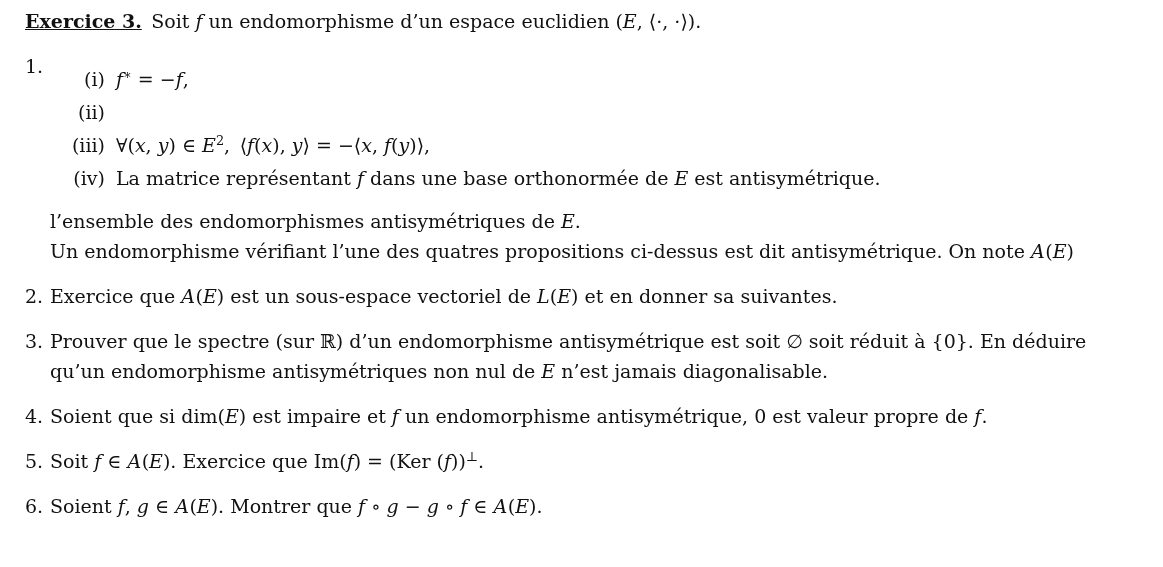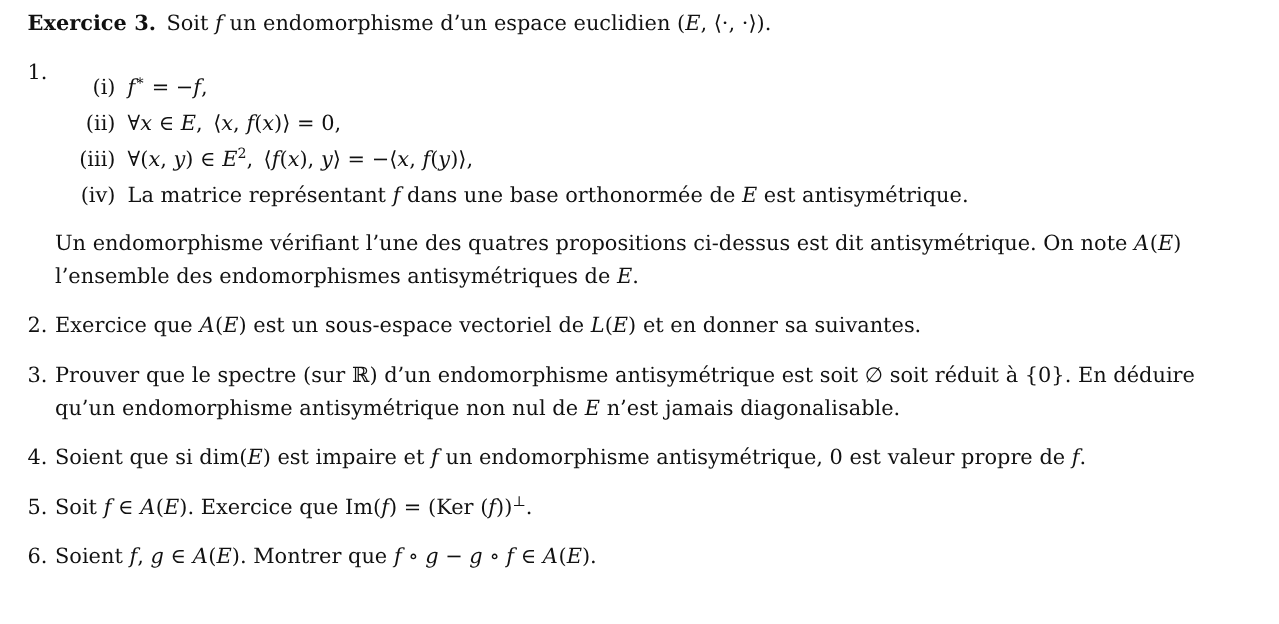--- a/index.html
+++ b/index.html
@@ -12,21 +12,21 @@
   .doc { padding:6px 20px 0 25px; }
   .line { margin:0; line-height:30px; white-space:nowrap; }
   .nitem { display:flex; margin-top:15px; align-items:flex-start; }
   .nmark { width:22px; flex:none; line-height:30px; }
   .ncontent { margin-left:3px; flex:1; min-width:0; }
   .rlist { margin-top:13px; }
   .ritem { display:flex; margin-bottom:3px; align-items:flex-start; }
   .rmark { width:55px; flex:none; text-align:right; line-height:30px; }
   .ritem .line { margin-left:11px; }
   .note { margin-top:13px; }
-  .seg-b { font-weight:bold; }
+  .seg-b { font-weight:bold;text-decoration:underline; }
   .seg-i { font-style:italic; }
   .seg-cal { font-style:italic; letter-spacing:0.5px; }
   .seg-sup { font-size:68%; vertical-align:super; line-height:0; }
 </style>
 </head>
 <body>
 
 <div class="doc">
 
   <p class="line"><span class="seg-b">Exercice 3.</span><span> Soit </span><span class="seg-i">f</span><span> un endomorphisme d’un espace euclidien (</span><span class="seg-i">E</span><span>, ⟨·, ·⟩).</span></p>
@@ -34,50 +34,49 @@
   <div class="nitem">
     <span class="nmark">1.</span>
     <div class="ncontent">
       <div class="rlist">
         <div class="ritem">
           <span class="rmark">(i)</span>
           <p class="line"><span class="seg-i">f</span><span class="seg-sup">∗</span><span> = −</span><span class="seg-i">f</span><span>,</span></p>
         </div>
         <div class="ritem">
           <span class="rmark">(ii)</span>
-          <p class="line"><span>∀</span><span class="seg-i">x</span><span> ∈ </span><span class="seg-i">E</span><span>, ⟨</span><span class="seg-i">x</span><span>, </span><span class="seg-i">f</span><span>(</span><span class="seg-i">x</span><span>)⟩ = 0,</span></p>
         </div>
         <div class="ritem">
           <span class="rmark">(iii)</span>
           <p class="line"><span>∀(</span><span class="seg-i">x</span><span>, </span><span class="seg-i">y</span><span>) ∈ </span><span class="seg-i">E</span><span class="seg-sup">2</span><span>, ⟨</span><span class="seg-i">f</span><span>(</span><span class="seg-i">x</span><span>), </span><span class="seg-i">y</span><span>⟩ = −⟨</span><span class="seg-i">x</span><span>, </span><span class="seg-i">f</span><span>(</span><span class="seg-i">y</span><span>)⟩,</span></p>
         </div>
         <div class="ritem">
           <span class="rmark">(iv)</span>
           <p class="line"><span>La matrice représentant </span><span class="seg-i">f</span><span> dans une base orthonormée de </span><span class="seg-i">E</span><span> est antisymétrique.</span></p>
         </div>
       </div>
       <div class="note">
+        <p class="line"><span>l’ensemble des endomorphismes antisymétriques de </span><span class="seg-i">E</span><span>.</span></p>
         <p class="line"><span>Un endomorphisme vérifiant l’une des quatres propositions ci-dessus est dit antisymétrique. On note </span><span class="seg-cal">A</span><span>(</span><span class="seg-i">E</span><span>)</span></p>
-        <p class="line"><span>l’ensemble des endomorphismes antisymétriques de </span><span class="seg-i">E</span><span>.</span></p>
       </div>
     </div>
   </div>
 
   <div class="nitem">
     <span class="nmark">2.</span>
     <div class="ncontent">
       <p class="line"><span>Exercice que </span><span class="seg-cal">A</span><span>(</span><span class="seg-i">E</span><span>) est un sous-espace vectoriel de </span><span class="seg-i">L</span><span>(</span><span class="seg-i">E</span><span>) et en donner sa suivantes.</span></p>
     </div>
   </div>
 
   <div class="nitem">
     <span class="nmark">3.</span>
     <div class="ncontent">
       <p class="line"><span>Prouver que le spectre (sur ℝ) d’un endomorphisme antisymétrique est soit ∅ soit réduit à {0}. En déduire</span></p>
-      <p class="line"><span>qu’un endomorphisme antisymétrique non nul de </span><span class="seg-i">E</span><span> n’est jamais diagonalisable.</span></p>
+      <p class="line"><span>qu’un endomorphisme antisymétriques non nul de </span><span class="seg-i">E</span><span> n’est jamais diagonalisable.</span></p>
     </div>
   </div>
 
   <div class="nitem">
     <span class="nmark">4.</span>
     <div class="ncontent">
       <p class="line"><span>Soient que si dim(</span><span class="seg-i">E</span><span>) est impaire et </span><span class="seg-i">f</span><span> un endomorphisme antisymétrique, 0 est valeur propre de </span><span class="seg-i">f</span><span>.</span></p>
     </div>
   </div>
 

